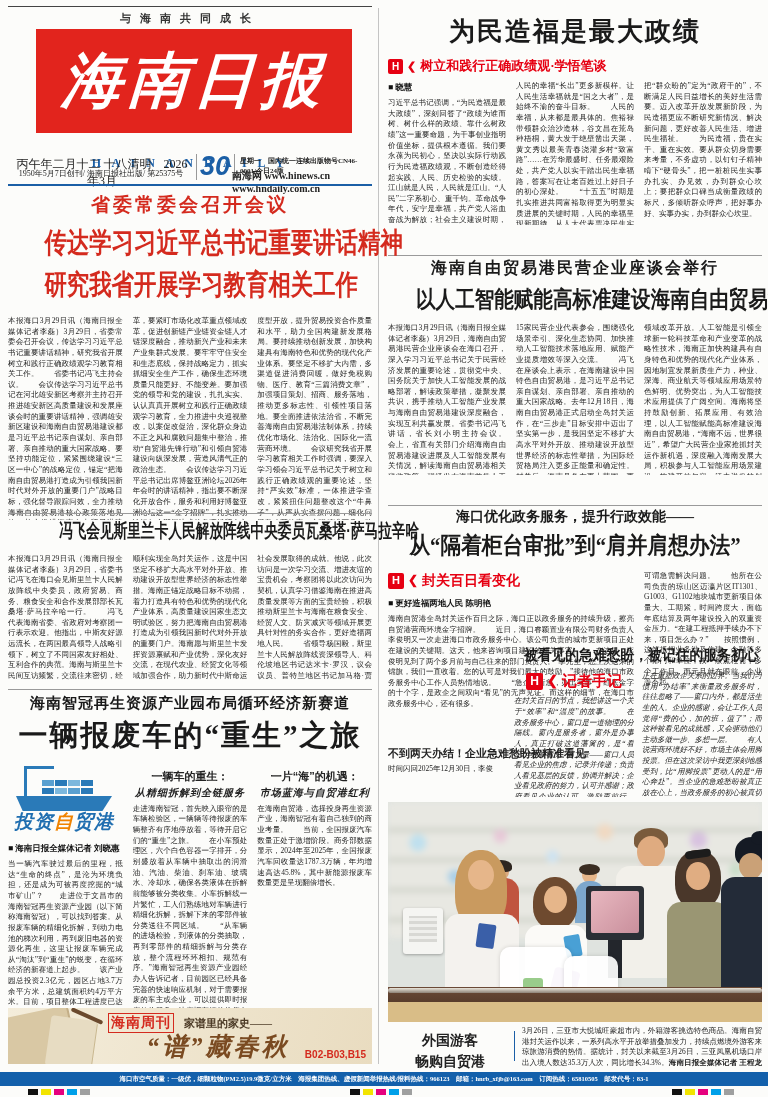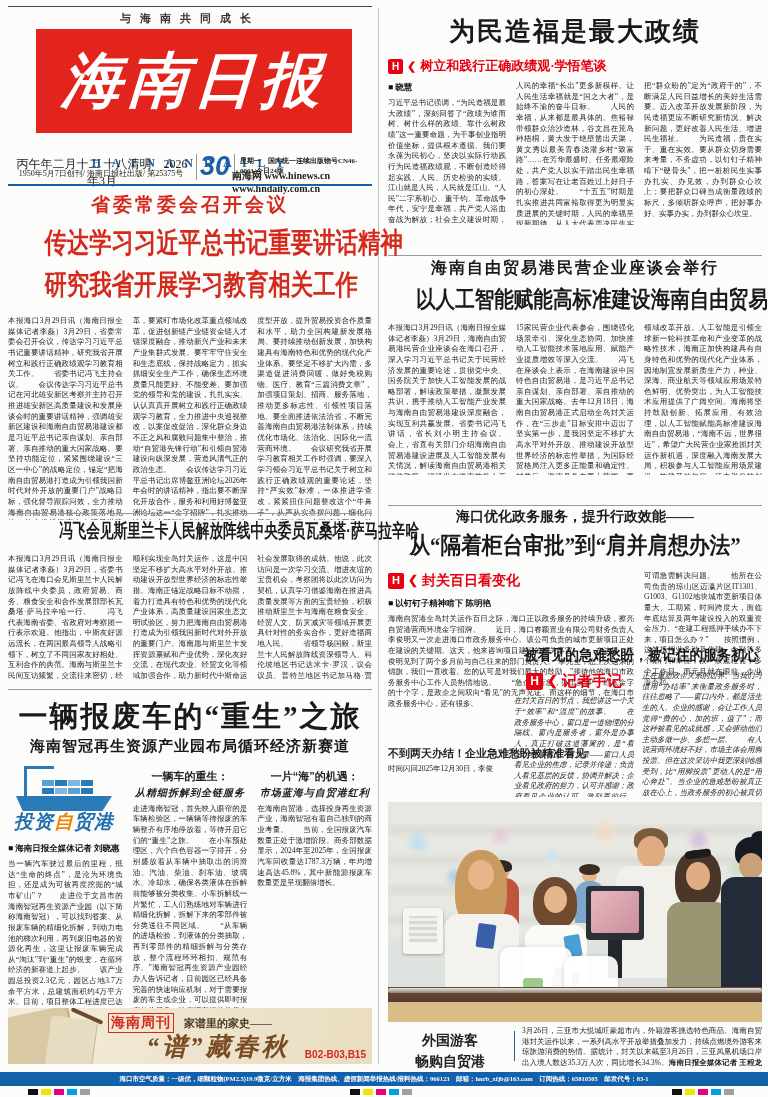--- a/index.html
+++ b/index.html
@@ -118,22 +118,22 @@
   <div class="sans bold center nowrap" style="font-size:19px;transform:scaleX(0.72);transform-origin:50% 50%;">冯飞会见斯里兰卡人民解放阵线中央委员瓦桑塔·萨马拉辛哈</div>
   <div class="cols" style="margin-top:10px;height:128px;">
     <div class="col body-text"><span>本报海口3月29日讯（海南日报全媒体记者李磊）3月29日，省委书记冯飞在海口会见斯里兰卡人民解放阵线中央委员，政府贸易、商务、粮食安全和合作发展部部长瓦桑塔·萨马拉辛哈一行。　　冯飞代表海南省委、省政府对考察团一行表示欢迎。他指出，中斯友好源远流长，在两国最高领导人战略引领下，树立了不同国家友好相处、互利合作的典范。海南与斯里兰卡民间互访频繁，交流往来密切，经贸合作稳步推进，成果丰硕。海南自由贸易港去年12月18日</span></div>
     <div class="col body-text"><span>顺利实现全岛封关运作，这是中国坚定不移扩大高水平对外开放、推动建设开放型世界经济的标志性举措。海南正锚定战略目标不动摇，着力打造具有特色和优势的现代化产业体系，高质量建设国家生态文明试验区，努力把海南自由贸易港打造成为引领我国新时代对外开放的重要门户。海南愿与斯里兰卡发挥资源禀赋和产业优势，深化友好交流，在现代农业、经贸文化等领域加强合作，助力新时代中斯命运共同体建设。　　瓦桑塔·萨马拉辛哈赞赏海南经济</span></div>
     <div class="col body-text"><span>社会发展取得的成就。他说，此次访问是一次学习交流、增进友谊的宝贵机会，考察团将以此次访问为契机，认真学习借鉴海南在推进高质量发展等方面的宝贵经验，积极推动斯里兰卡与海南在粮食安全、经贸人文、防灾减灾等领域开展更具针对性的务实合作，更好造福两地人民。　　省领导杨国毅，斯里兰卡人民解放阵线资深领导人、科伦坡地区书记达米卡·罗汉，议会议员、普特兰地区书记加马格·贾纳卡等参加会见。</span></div>
   </div>
 </div>
 <div class="abs rule-h" style="left:8px;top:689px;width:364px;"></div>
 
 <div class="abs" style="left:8px;top:694px;width:364px;height:312px;">
+  <div class="serif bold center nowrap" style="font-size:15px;letter-spacing:1px;">海南智冠再生资源产业园布局循环经济新赛道</div>
   <div class="serif bold center nowrap" style="font-size:29px;letter-spacing:2px;margin-top:3px;">一辆报废车的“重生”之旅</div>
-  <div class="serif bold center nowrap" style="font-size:15px;letter-spacing:1px;">海南智冠再生资源产业园布局循环经济新赛道</div>
   <div class="cols" style="margin-top:8px;height:244px;">
     <div class="col body-text">
       <div class="inv-wrap">
         <div class="abs" style="left:16px;top:2px;width:3px;height:30px;background:#2a7ab8;"></div>
         <div class="abs" style="left:16px;top:2px;width:30px;height:3px;background:#2a7ab8;"></div>
         <div class="abs" style="left:34px;top:16px;width:58px;height:14px;display:flex;flex-wrap:wrap;gap:1px;">
           <i style="width:12px;height:6px;background:#5aa0d0;"></i>
             <i style="width:12px;height:6px;background:#2a7ab8;"></i>
             <i style="width:12px;height:6px;background:#7db8dd;"></i>
             <i style="width:12px;height:6px;background:#2a7ab8;"></i>
@@ -164,21 +164,21 @@
 <div class="abs" style="left:388px;top:508px;width:374px;height:290px;">
   <div class="serif bold center nowrap" style="font-size:14px;">海口优化政务服务，提升行政效能——</div>
   <div class="serif bold center nowrap" style="font-size:23px;margin-top:4px;transform:scaleX(0.9);transform-origin:50% 50%;">从“隔着柜台审批”到“肩并肩想办法”</div>
   <div class="cols" style="margin-top:10px;height:232px;">
     <div class="col body-text">
       <div class="hk-label" style="font-size:14px;margin-bottom:6px;">
         <span class="hk-box" style="width:16px;height:16px;font-size:11px;">H</span>
           <span style="font-size:12px;">❮</span>
         <span>封关百日看变化</span>
       </div>
-      <div class="byline">■ 以钉钉子精神啃下 陈明艳</div>
+      <div class="byline">■ 更好造福两地人民 陈明艳</div>
       <div style="height:126px;overflow:hidden;"><span>海南自贸港全岛封关运作百日之际，海口正以政务服务的持续升级，擦亮自贸港营商环境金字招牌。　　近日，海口睿颖置业有限公司财务负责人李俊明又一次走进海口市政务服务中心。该公司负责的城市更新项目正处在建设的关键期。这天，他来咨询项目建设的相关事宜。　　在这里，李俊明见到了两个多月前与自己往来的部门负责人。“李先生，您上次送来的锦旗，我们一直收着。您的认可是对我们最大的鼓励。”接待他的海口市政务服务中心工作人员热情地说。　　“急企业所急，办出实事”，红底金字的十个字，是政企之间双向“看见”的无声见证。而这样的细节，在海口市政务服务中心，还有很多。</span></div>
       <div class="sans bold" style="font-size:11px;line-height:1.3;margin:6px 0 4px;">不到两天办结！企业急难愁盼被精准看见</div>
       <span>时间闪回2025年12月30日，李俊</span>
     </div>
     <div class="col body-text" style="height:128px;flex:0 0 118px;"><span>可谓急需解决问题。　　他所在公司负责的琼山区迈瀛片区IT1301、G1003、G1102地块城市更新项目体量大、工期紧，时间跨度大，面临年底结算及两年建设投入的双重资金压力。“在建工程抵押手续办不下来，项目怎么办？”　　按照惯例，这笔抵押业务涉及住建、金融等多个部门和单位，按一般流程需十多个工作日，而元旦就在眼前，企业等不起。</span></div>
   </div>
 </div>
 
 <div class="abs" style="left:514px;top:646px;width:248px;height:150px;">
   <div class="sans bold center nowrap" style="font-size:15px;transform:scaleX(0.92);transform-origin:50% 50%;">被看见的急难愁盼，被记住的服务初心</div>

